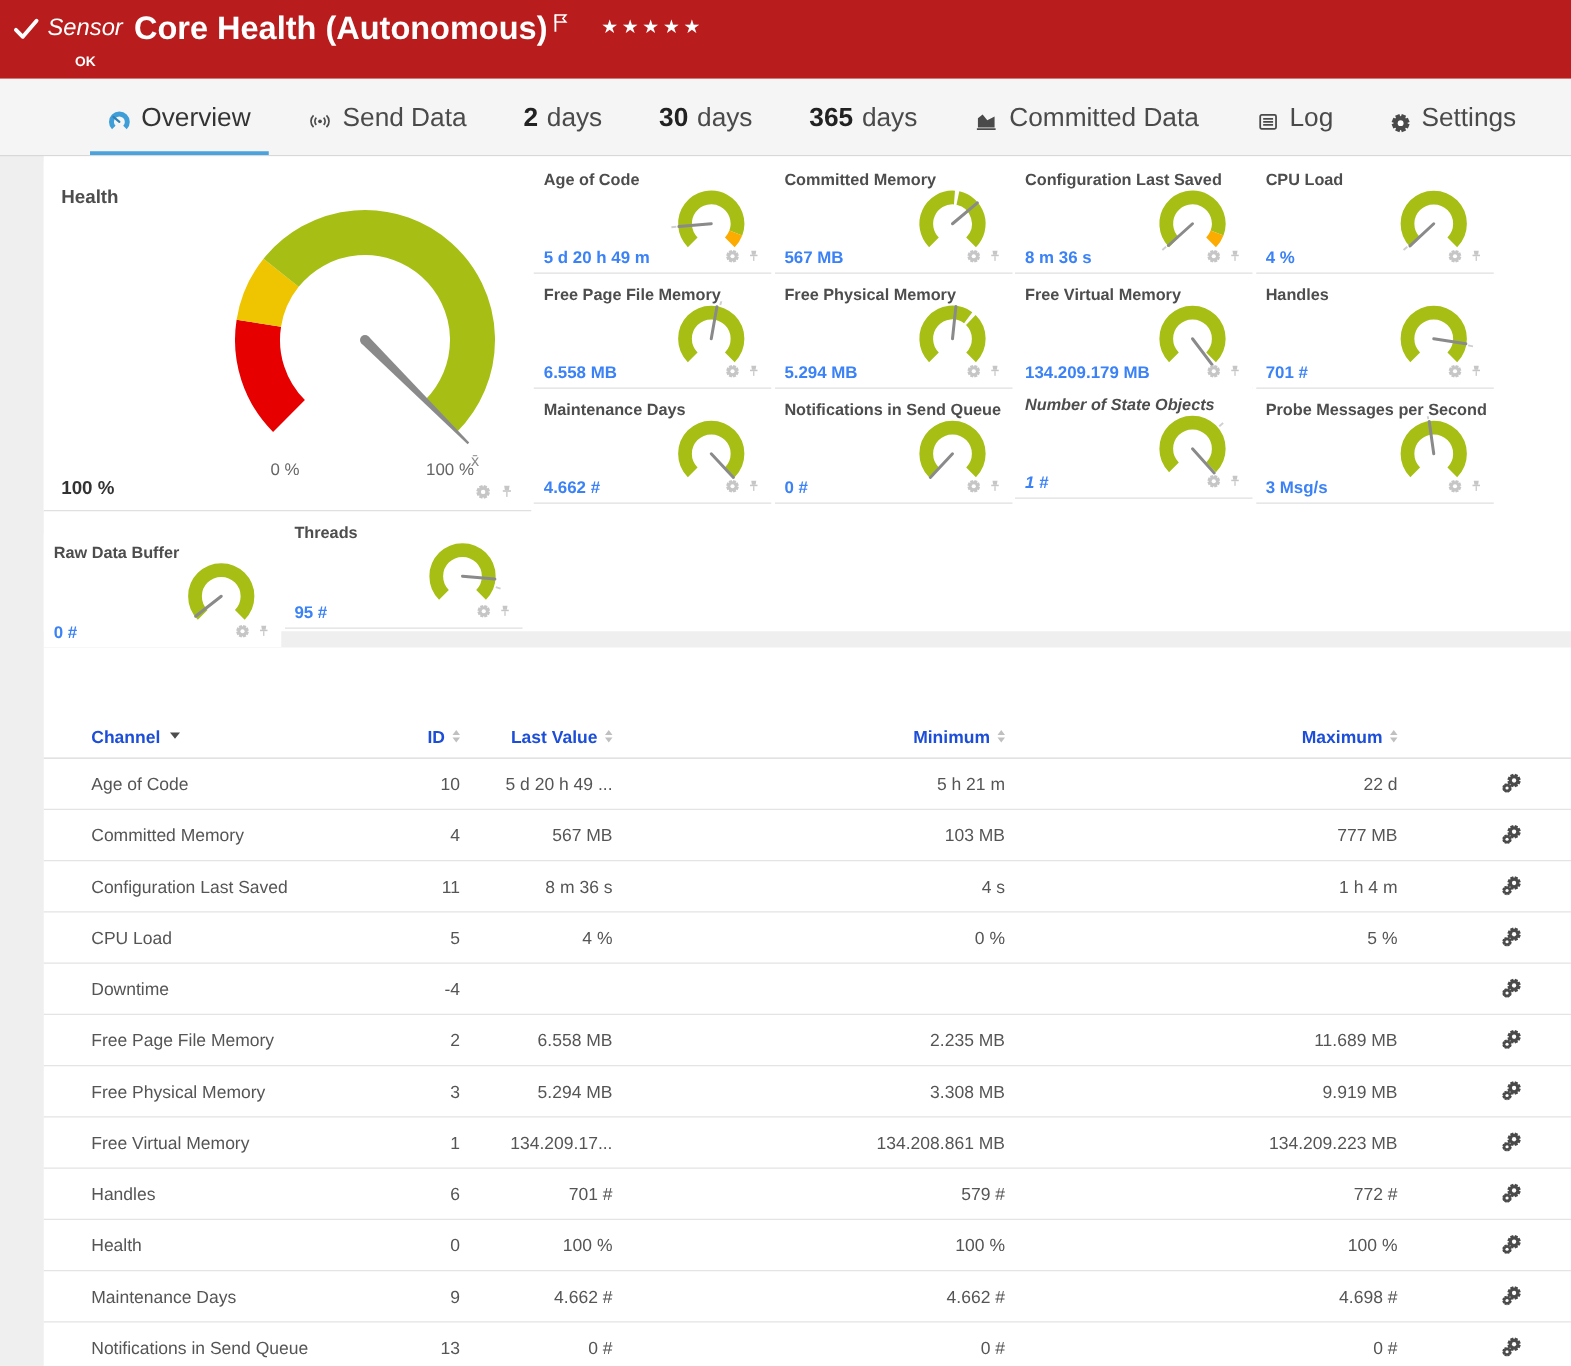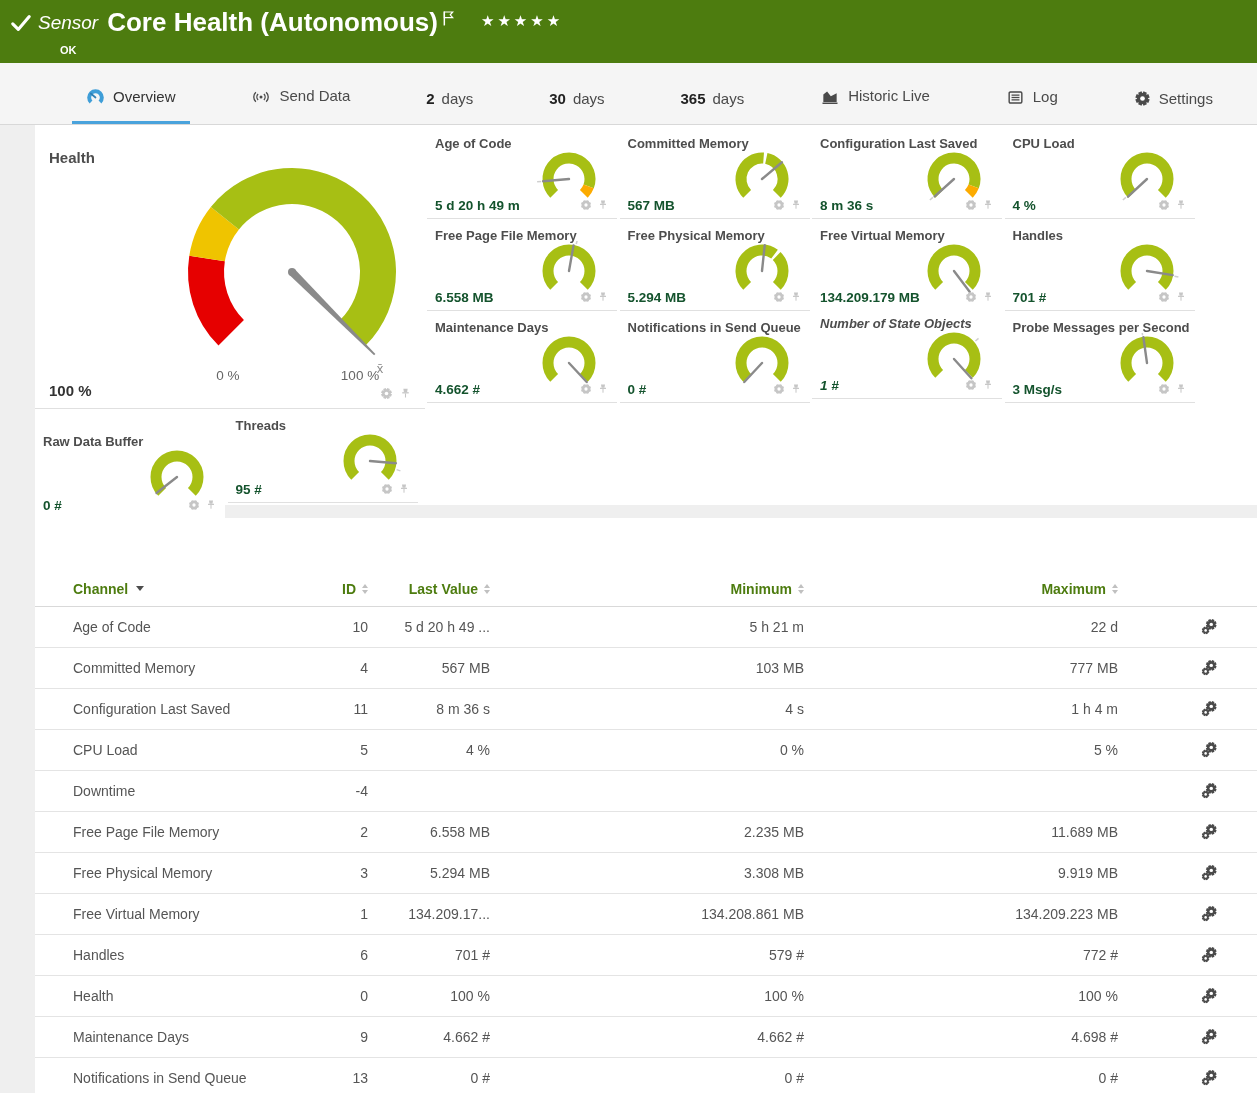--- a/index.html
+++ b/index.html
@@ -13,59 +13,59 @@
   .hdr-kind { color: #fff; font-size: 19px; font-style: italic; margin-right: 9px; }
   .hdr-title { color: #fff; font-size: 26px; font-weight: bold; }
   .hdr-flag { width: 13px; height: 17px; margin: -8px 0 0 4px; }
   .hdr-stars { color: #fff; font-size: 15px; letter-spacing: 3px; margin-left: 26px; margin-top: -4px; white-space: nowrap; }
   .hdr-status { color: #fff; font-size: 11px; font-weight: bold; margin: 6px 0 0 50px; }
 
   
   .tabbar { position: absolute; left: 0; top: 63px; width: 1257px; height: 62px; background: #F5F5F5;
             border-bottom: 1px solid #D8D8D8; display: flex; align-items: flex-end;
             justify-content: space-between; padding: 0 30px 0 72px; }
-  .tab { display: flex; align-items: flex-start; padding: 12px 14px 14px 14px; border-bottom: 3px solid transparent;
-         color: #4A4A4A; font-size: 15px; cursor: pointer; white-space: nowrap; }
+  .tab { display: flex; align-items: flex-end; padding: 12px 14px 14px 14px; border-bottom: 3px solid transparent;
+         color: #4A4A4A; font-size: 21px; cursor: pointer; white-space: nowrap; }
   .tab .ticon { display: inline-flex; margin-right: 8px; }
   .tab .tnum { font-weight: bold; color: #222; margin-right: 7px; }
   .tab.active { border-bottom-color: #4AA3DC; color: #333; }
 
   
   .gauges-card { position: absolute; left: 35px; top: 125px; width: 1222px; height: 380px; background: #fff; }
   .table-card  { position: absolute; left: 35px; top: 518px; width: 1222px; height: 600px; background: #fff; }
 
   .panel { position: absolute; background: #fff; border-bottom: 1px solid #E0E0E0; }
   .panel .p-title { position: absolute; top: 7px; left: 8px; font-size: 13px; font-weight: bold; color: #4D4D4D; white-space: nowrap; }
-  .panel .p-value { position: absolute; bottom: 5px; left: 8px; font-size: 13.5px; font-weight: bold; color: #14532d; white-space: nowrap; }
+  .panel .p-value { position: absolute; bottom: 5px; left: 8px; font-size: 13.5px; font-weight: bold; color: #3b82f6; white-space: nowrap; }
   .panel .p-gauge { position: absolute; top: 20px; right: 15px; }
   .panel .p-icons { position: absolute; bottom: 7px; right: 8px; display: flex; gap: 5px; align-items: center; }
 
   .health-panel { position: absolute; left: 0; top: 4px; width: 390px; height: 280px; background: #fff; border-bottom: 1px solid #E0E0E0; }
   .health-title { position: absolute; top: 20px; left: 14px; font-size: 15px; font-weight: bold; color: #4D4D4D; }
   .health-value { position: absolute; bottom: 9px; left: 14px; font-size: 15px; font-weight: bold; color: #333; }
   .health-icons { position: absolute; bottom: 8px; right: 13px; display: flex; gap: 6px; align-items: center; }
   .health-svg { position: absolute; left: 107px; top: 18px; }
 
   
   .chan-table { margin-top: 53px; }
   .t-row, .t-head { display: grid; grid-template-columns: 300px 35px 122px 314px 314px 1fr; align-items: center; }
-  .t-head { height: 36px; border-bottom: 1px solid #D9D9D9; font-size: 14px; font-weight: bold; color: #4d7c0f; }
+  .t-head { height: 36px; border-bottom: 1px solid #D9D9D9; font-size: 14px; font-weight: bold; color: #1d4ed8; }
   .t-row { height: 41px; border-bottom: 1px solid #E4E4E4; font-size: 14px; color: #555; }
   .c-channel { padding-left: 38px; text-align: left; display: flex; align-items: center; }
   .c-id, .c-last, .c-min, .c-max { text-align: right; padding-right: 2px; }
   .c-action { padding-left: 80px; display: flex; align-items: center; }
   .sort-both { display: inline-flex; flex-direction: column; margin-left: 6px; gap: 2px; }
   .sort-both .up   { width: 0; height: 0; border-left: 3.5px solid transparent; border-right: 3.5px solid transparent; border-bottom: 4.5px solid #C0C0C0; }
   .sort-both .down { width: 0; height: 0; border-left: 3.5px solid transparent; border-right: 3.5px solid transparent; border-top: 4.5px solid #C0C0C0; }
   .sort-desc { width: 0; height: 0; border-left: 4.5px solid transparent; border-right: 4.5px solid transparent; border-top: 5.5px solid #4D4D4D; margin-left: 8px; }
 </style>
 </head>
 <body>
 
-<div class="hdr" id="hdr" style="background: #4d7c0f;">
+<div class="hdr" id="hdr" style="background: #b91c1c;">
   <div class="hdr-line1">
     <svg class="hdr-check" viewBox="0 0 24 24">
       <path d="M3 13 l6 6 L21 5" stroke="#fff" stroke-width="3.4" fill="none" stroke-linecap="round" stroke-linejoin="round"></path>
     </svg>
     <span class="hdr-kind">Sensor</span>
     <span class="hdr-title">Core Health (Autonomous)</span>
     <svg class="hdr-flag" viewBox="0 0 14 18">
       <path d="M2.5 1.5 v15" stroke="#fff" stroke-width="1.6" fill="none"></path>
       <path d="M2.5 2 h9 l-2.6 3 2.6 3 h-9 z" fill="none" stroke="#fff" stroke-width="1.3"></path>
     </svg>
@@ -108,21 +108,21 @@
       <span class="tnum">365</span>
       <span class="tlab">days</span>
     </div>
     <div class="tab">
       <span class="ticon">
         <svg width="20" height="20" viewBox="0 0 24 24">
           <path d="M4 18 V9 l4.5 -3.5 4.5 5.5 7 -3.5 V18 z" fill="#4A4A4A"></path>
           <path d="M3 19.5 h18" stroke="#4A4A4A" stroke-width="1.8"></path>
         </svg>
       </span>
-      <span class="tlab">Historic Live</span>
+      <span class="tlab">Committed Data</span>
     </div>
     <div class="tab">
       <span class="ticon">
         <svg width="19" height="19" viewBox="0 0 24 24" fill="none" stroke="#4A4A4A">
           <rect x="4" y="5" width="16" height="14" rx="1.5" stroke-width="1.8"></rect>
           <line x1="7" y1="9" x2="17" y2="9" stroke-width="1.6"></line>
           <line x1="7" y1="12" x2="17" y2="12" stroke-width="1.6"></line>
           <line x1="7" y1="15" x2="17" y2="15" stroke-width="1.6"></line>
         </svg>
       </span>

